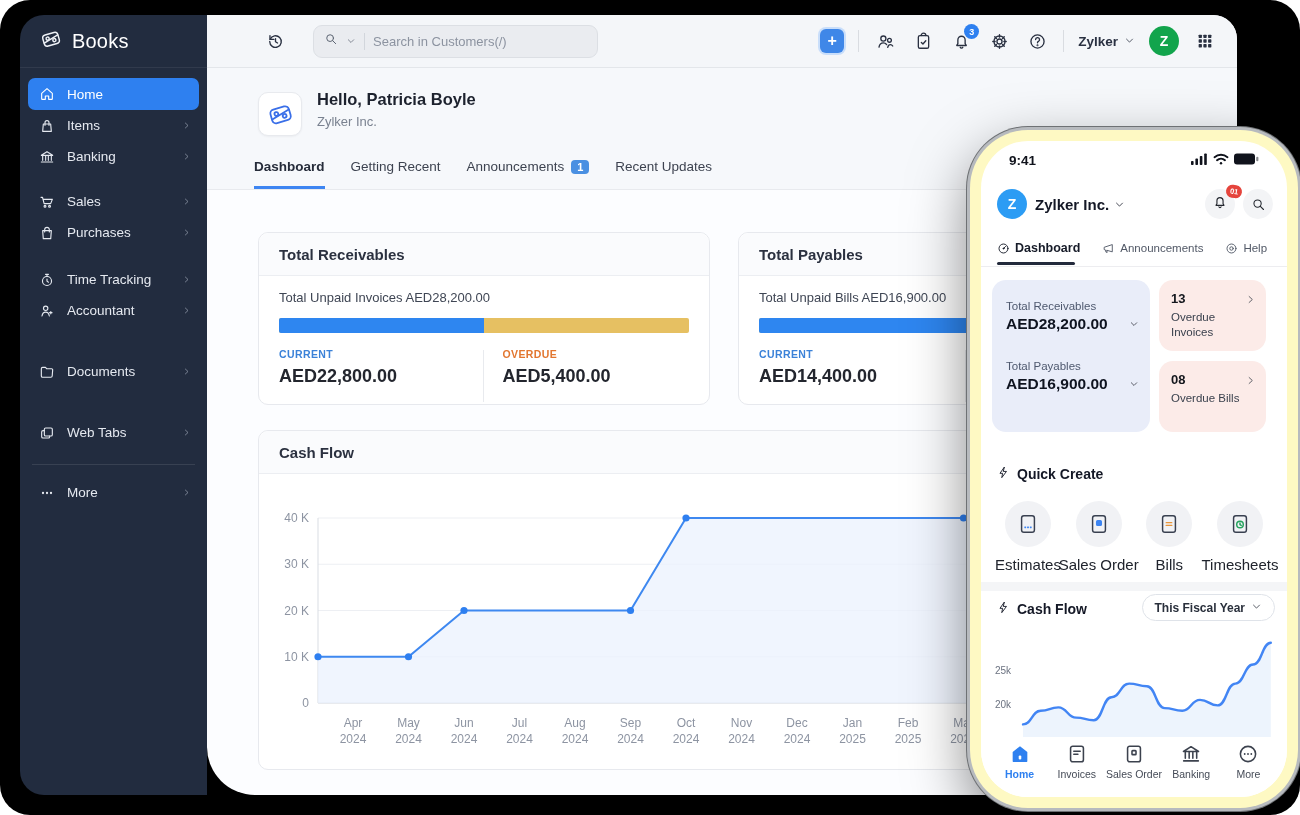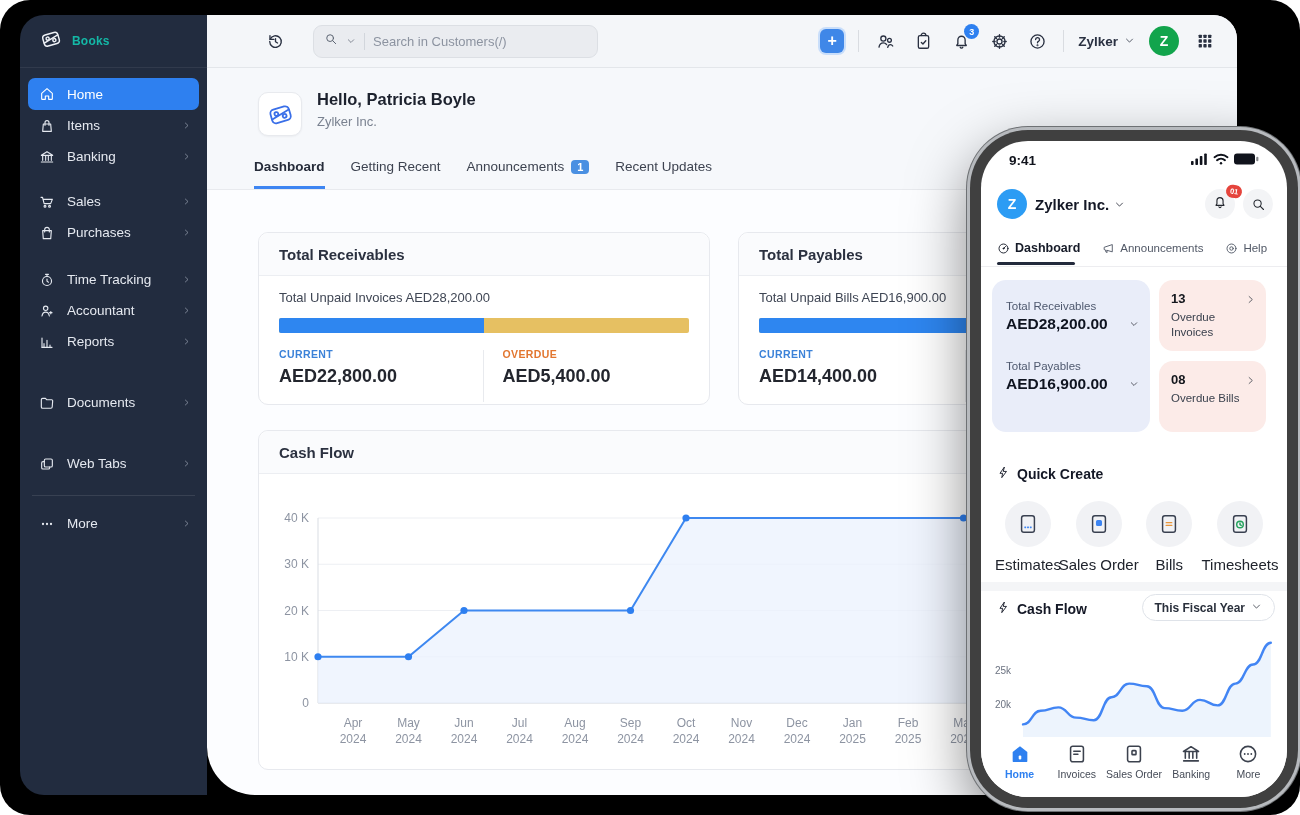--- a/index.html
+++ b/index.html
@@ -3,21 +3,21 @@
 <meta charset="utf-8">
 <style>
   html,body{margin:0;padding:0;background:#fff;}
   *{box-sizing:border-box;font-family:"Liberation Sans","DejaVu Sans",sans-serif;}
   #stage{position:relative;width:1300px;height:815px;background:#000;border-radius:30px;overflow:hidden;}
   .abs{position:absolute;}
 
   
   #sidebar{left:20px;top:15px;width:187px;height:780px;background:#222c3f;border-radius:24px 0 0 24px;color:#e7ebf2;}
   #sb-brand{display:flex;align-items:center;gap:10px;height:53px;padding:0 20px;border-bottom:1px solid rgba(255,255,255,.07);}
-  #sb-brand .sb-brand-label{font-size:12px;font-weight:700;letter-spacing:.2px;color:#14b8a6;}
+  #sb-brand .sb-brand-label{font-size:20px;font-weight:400;letter-spacing:.2px;color:#ffffff;}
   #sb-nav{padding:10px 8px 0 8px;}
   .sb-group{margin-bottom:14px;}
   .sb-item{display:flex;align-items:center;gap:12px;height:31px;padding:0 8px 0 11px;border-radius:7px;font-size:13.5px;font-weight:500;color:#e5e9f0;cursor:pointer;}
   .sb-item.active{background:#2e80f0;height:32px;color:#fff;}
   .sb-item .sb-arrow{margin-left:auto;display:flex;color:#a9b1c0;}
   .sb-item svg{flex:0 0 auto;}
   .sb-sep{height:1px;background:rgba(255,255,255,.1);margin:16px 4px 12px 4px;}
 
   
   #content{left:207px;top:15px;width:1030px;height:780px;background:#fcfdff;border-radius:0 24px 24px 48px;overflow:hidden;}
@@ -51,21 +51,21 @@
   .split-row{display:flex;margin-top:15px;}
   .split-col{width:206px;}
   .split-col.right{padding-left:18px;}
   .split-div{width:1px;background:#e8eaee;margin:2px 0 0 0;height:52px;}
   .mini-label{font-size:10.5px;font-weight:700;letter-spacing:.4px;}
   .mini-label.cur{color:#3b82d8;}
   .mini-label.ovd{color:#e2762f;}
   .big-amount{margin-top:6px;font-size:18px;font-weight:600;color:#23262e;}
 
   
-  #phone{left:970px;top:130px;width:328px;height:678px;background:#404040;border-radius:58px;box-shadow:0 0 0 3px #b7babe,0 0 0 4px #6e7174,0 22px 60px rgba(0,0,0,.5);}
+  #phone{left:970px;top:130px;width:328px;height:678px;background:#fef9c3;border-radius:58px;box-shadow:0 0 0 3px #b7babe,0 0 0 4px #6e7174,0 22px 60px rgba(0,0,0,.5);}
   #screen{position:absolute;left:11px;top:11px;right:11px;bottom:11px;background:#fff;border-radius:47px;overflow:hidden;}
   #p-status{position:absolute;left:0;top:10px;width:100%;display:flex;align-items:center;padding:0 28px;}
   #p-time{font-size:13.5px;font-weight:700;color:#10131c;}
   #p-sicons{margin-left:auto;display:flex;align-items:center;gap:5px;color:#10131c;}
   #p-avatar{position:absolute;left:16px;top:48px;width:30px;height:30px;border-radius:50%;background:#2c9cf4;color:#fff;font-weight:700;font-size:14px;display:flex;align-items:center;justify-content:center;cursor:pointer;}
   #p-org{position:absolute;left:54px;top:55px;font-size:15px;font-weight:700;color:#141826;display:flex;align-items:center;gap:5px;cursor:pointer;}
   .p-circle-btn{position:absolute;top:48px;width:30px;height:30px;border-radius:50%;background:#f3f4f6;display:flex;align-items:center;justify-content:center;color:#23272f;cursor:pointer;}
   #p-bell{right:52px;}
   #p-search{right:14px;}
   #p-bell-badge{position:absolute;top:-4px;right:-7px;background:#e5443c;color:#fff;font-size:7.5px;font-weight:700;border-radius:8px;padding:2px 4px;transform:rotate(8deg);}
@@ -219,37 +219,20 @@
           </div>
           <div class="sb-item">
             <span style="display: inline-flex;">
               <svg width="16" height="16" viewBox="0 0 24 24" fill="none" stroke="currentColor" stroke-width="1.7" stroke-linecap="round" stroke-linejoin="round">
                 <circle cx="10" cy="8" r="3.3"></circle>
                 <path d="M4.5 19.5c.6-3.8 3-5.8 5.5-5.8s4.9 2 5.5 5.8"></path>
                 <path d="M17.7 12.7v3.6M15.9 14.5h3.6"></path>
               </svg>
             </span>
             <span>Accountant</span>
-            <span class="sb-arrow">
-              <span style="display: inline-flex;">
-                <svg width="9" height="9" viewBox="0 0 24 24" fill="none" stroke="currentColor" stroke-width="1.7" stroke-linecap="round" stroke-linejoin="round">
-                  <path d="M9 5.5 16 12l-7 6.5"></path>
-                </svg>
-              </span>
-            </span>
-          </div>
-          <div class="sb-item">
-            <span style="display: inline-flex;">
-              <svg width="16" height="16" viewBox="0 0 24 24" fill="none" stroke="currentColor" stroke-width="1.7" stroke-linecap="round" stroke-linejoin="round">
-                <path d="M4.5 20h15"></path>
-                <path d="M7.5 20v-5.5M12 20V9.5M16.5 20v-3.5"></path>
-                <path d="M4.5 20V6"></path>
-              </svg>
-            </span>
-            <span>Reports</span>
             <span class="sb-arrow">
               <span style="display: inline-flex;">
                 <svg width="9" height="9" viewBox="0 0 24 24" fill="none" stroke="currentColor" stroke-width="1.7" stroke-linecap="round" stroke-linejoin="round">
                   <path d="M9 5.5 16 12l-7 6.5"></path>
                 </svg>
               </span>
             </span>
           </div>
         </div>
         <div class="sb-group" style="margin-bottom: 30px;">

